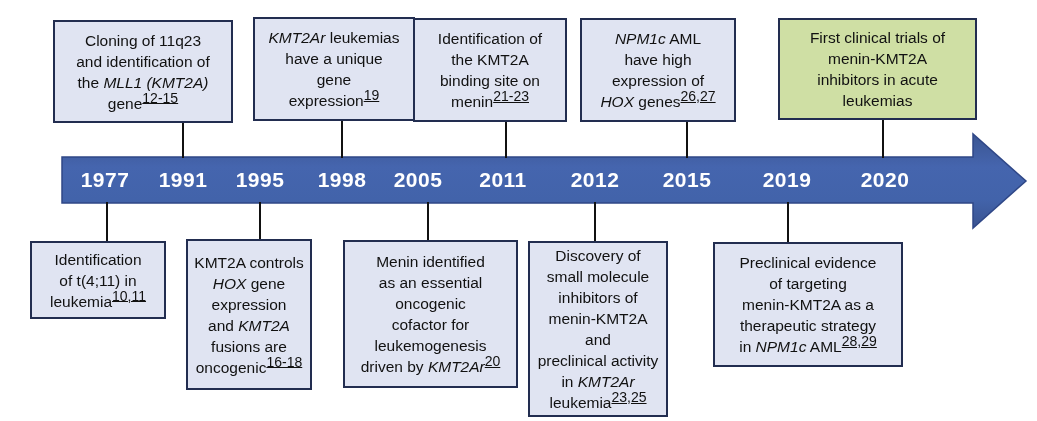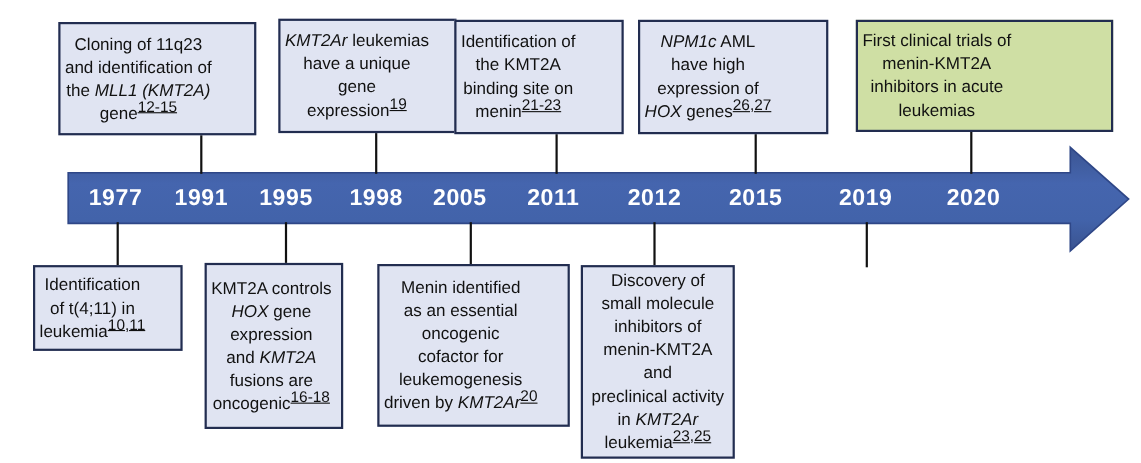--- a/index.html
+++ b/index.html
@@ -10,20 +10,21 @@
     font-family:"Liberation Sans","DejaVu Sans",sans-serif;
     overflow:hidden;
   }
   .box{
     position:absolute;
     box-sizing:border-box;
     background:#e0e4f2;
     border:2px solid #222d50;
     display:flex;
     align-items:center;
+    justify-content:center;
     text-align:center;
   }
   .box.green{background:#cfdfa4;}
   .box-text{
     font-size:15.5px;
     line-height:21px;
     color:#111111;
     padding:2px 4px;
   }
   .box-text i{font-style:italic;}
@@ -96,33 +97,36 @@
 
   <div class="box" style="left:53px;top:20px;width:180px;height:103px">
     <div class="box-text">Cloning of 11q23<br>and identification of<br>the <i>MLL1 (KMT2A)</i><br>gene<sup>12-15</sup></div>
   </div>
   <div class="box" style="left:253px;top:17px;width:162px;height:104px">
     <div class="box-text"><i>KMT2Ar</i> leukemias<br>have a unique<br>gene<br>expression<sup>19</sup></div>
   </div>
   <div class="box" style="left:413px;top:18px;width:154px;height:104px">
     <div class="box-text">Identification of<br>the KMT2A<br>binding site on<br>menin<sup>21-23</sup></div>
   </div>
-  <div class="box" style="left:580px;top:18px;width:173px;height:104px">
+  <div class="box" style="left:580px;top:18px;width:156px;height:104px">
     <div class="box-text"><i>NPM1c</i> AML<br>have high<br>expression of<br><i>HOX</i> genes<sup>26,27</sup></div>
   </div>
-  <div class="box green" style="left:778px;top:18px;width:234px;height:102px">
+  <div class="box green" style="left:778px;top:18px;width:199px;height:102px">
     <div class="box-text">First clinical trials of<br>menin-KMT2A<br>inhibitors in acute<br>leukemias</div>
   </div>
 
   <div class="box" style="left:30px;top:241px;width:136px;height:78px">
     <div class="box-text">Identification<br>of t(4;11) in<br>leukemia<sup>10,11</sup></div>
   </div>
   <div class="box" style="left:186px;top:239px;width:126px;height:151px">
     <div class="box-text">KMT2A controls<br><i>HOX</i> gene<br>expression<br>and <i>KMT2A</i><br>fusions are<br>oncogenic<sup>16-18</sup></div>
   </div>
   <div class="box" style="left:343px;top:240px;width:175px;height:148px">
     <div class="box-text">Menin identified<br>as an essential<br>oncogenic<br>cofactor for<br>leukemogenesis<br>driven by <i>KMT2Ar</i><sup>20</sup></div>
   </div>
   <div class="box" style="left:528px;top:241px;width:140px;height:176px">
     <div class="box-text">Discovery of<br>small molecule<br>inhibitors of<br>menin-KMT2A and<br>preclinical activity<br>in <i>KMT2Ar</i><br>leukemia<sup>23,25</sup></div>
   </div>
+  <div class="box" style="left:713px;top:242px;width:190px;height:125px">
+    <div class="box-text">Preclinical evidence<br>of targeting<br>menin-KMT2A as a<br>therapeutic strategy<br>in <i>NPM1c</i> AML<sup>28,29</sup></div>
+  </div>
 
 </div>
 
 </body></html>

